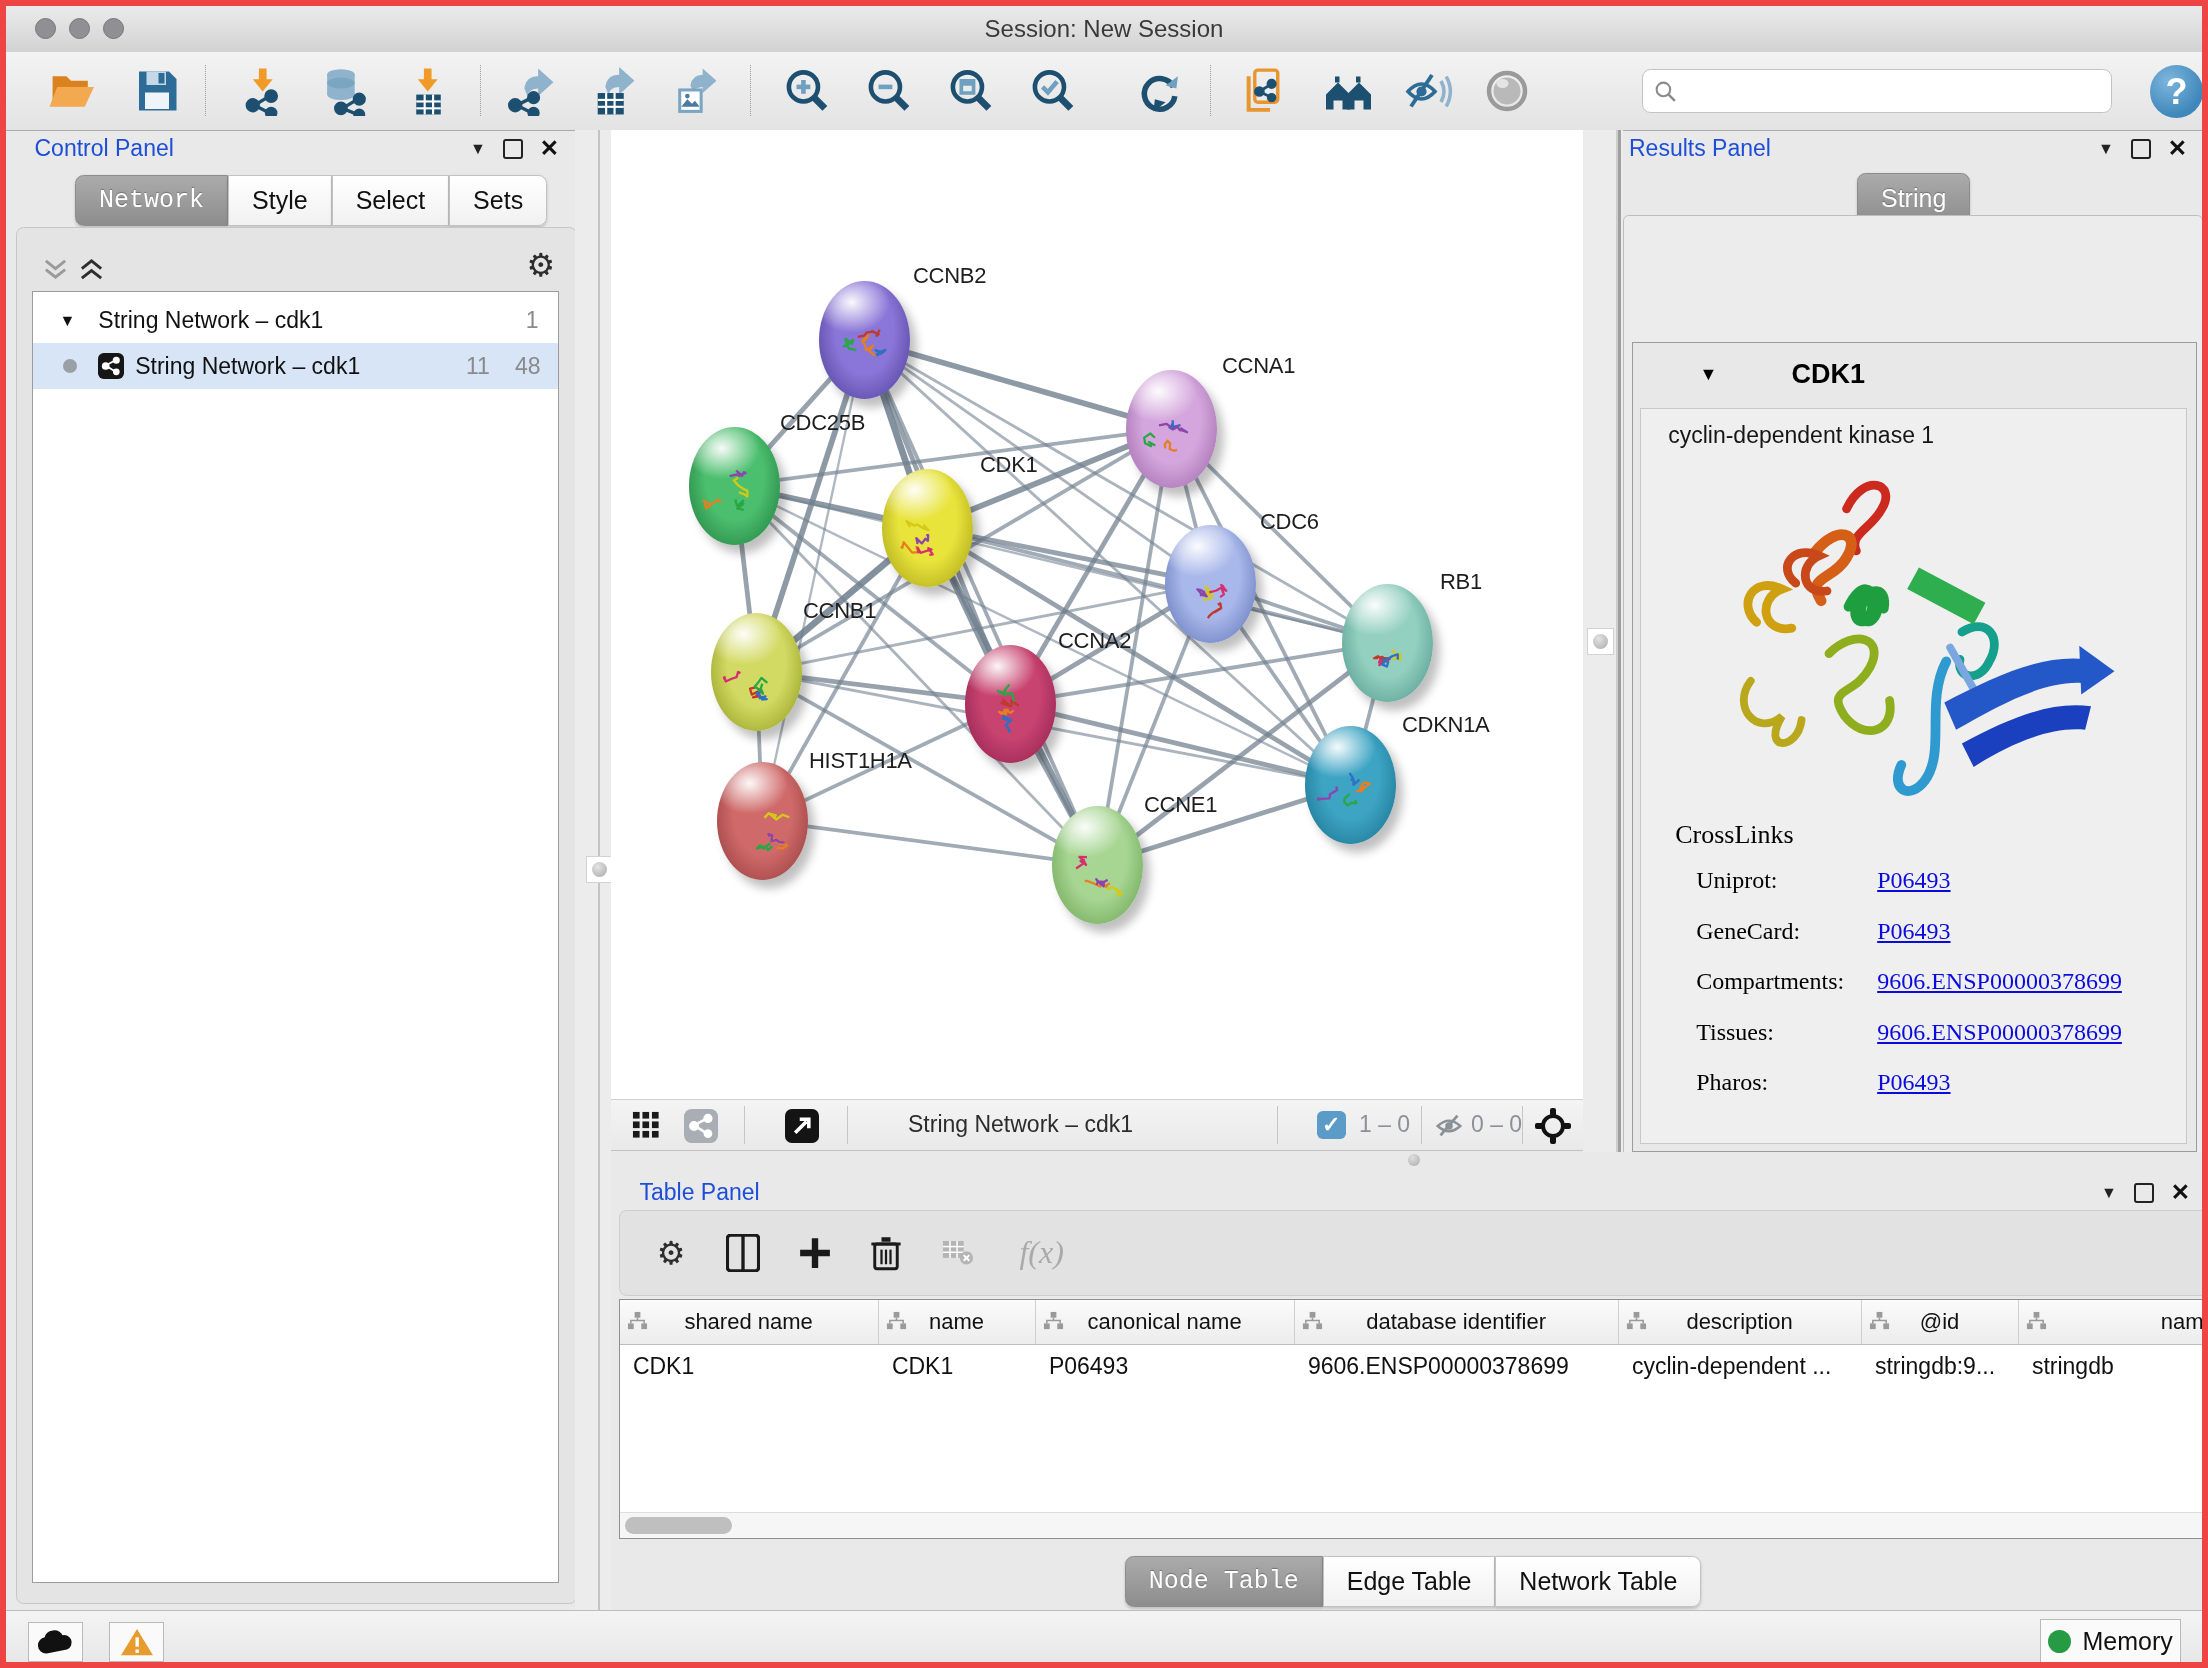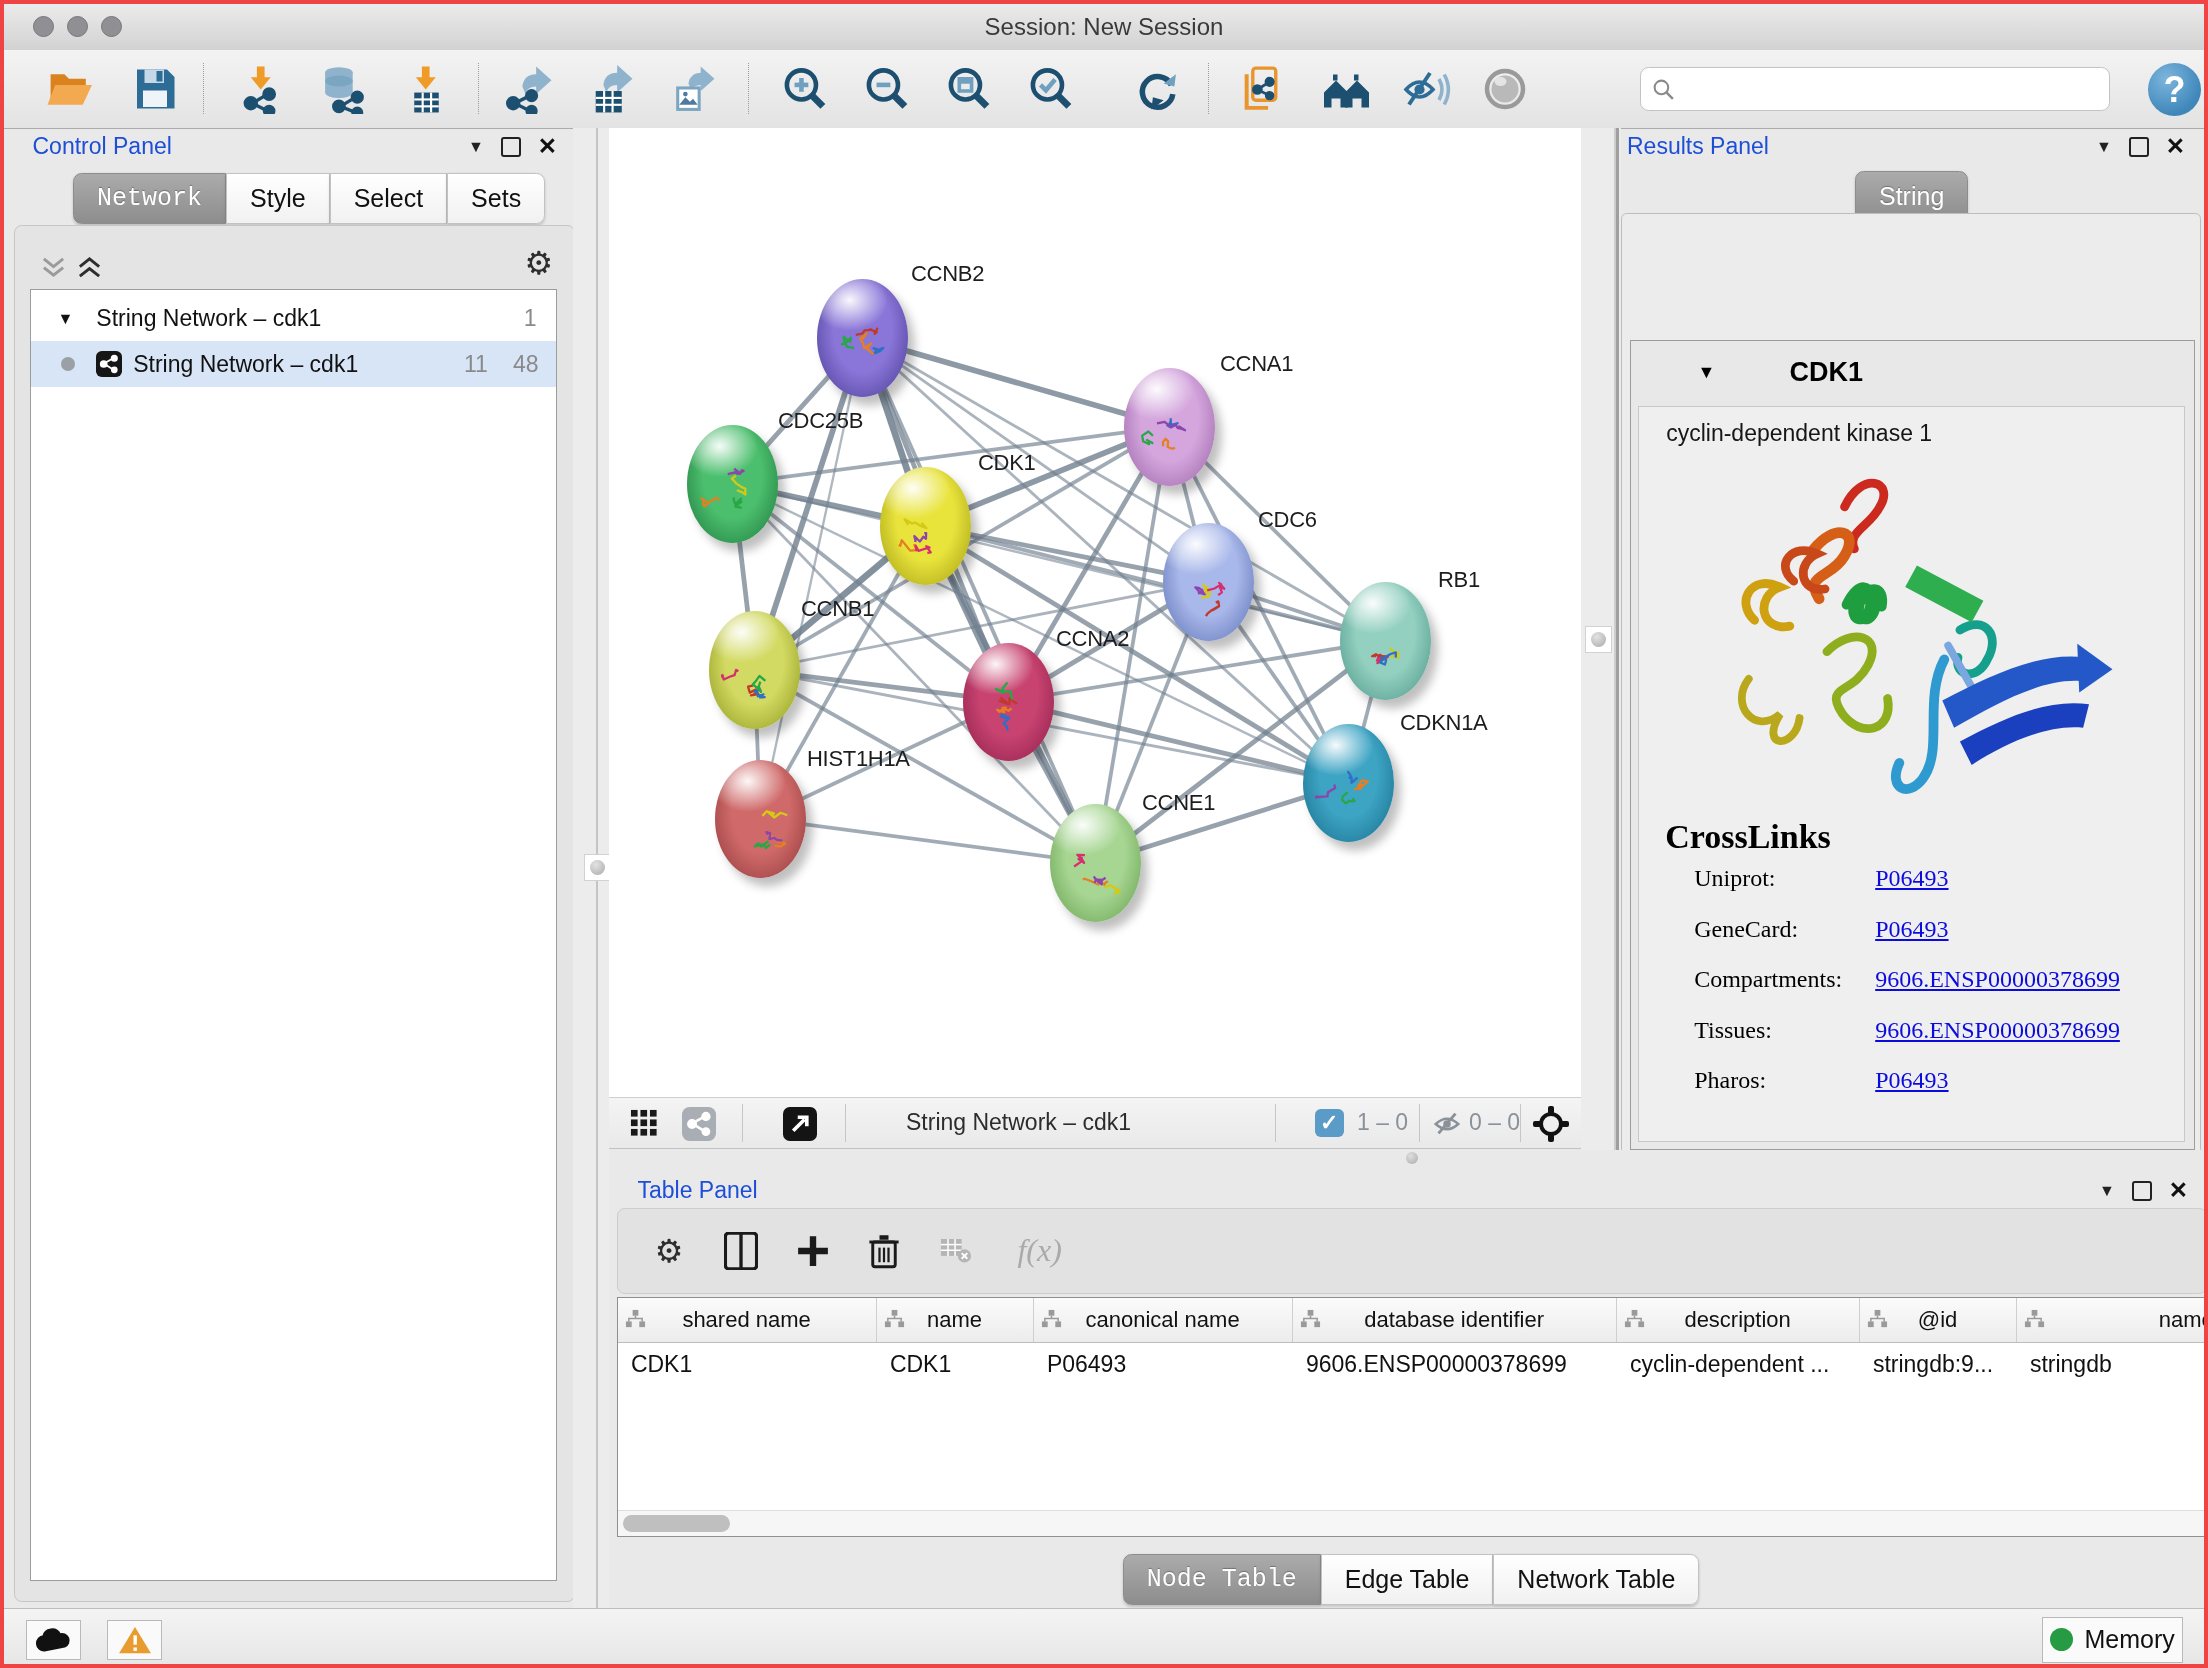--- a/index.html
+++ b/index.html
@@ -1,16 +1,16 @@
 <!DOCTYPE html>
 <html style="font-size:15px"><head>
 <meta charset="utf-8">
 <style>
   html,body{margin:0;padding:0;background:#cfcfcf;font-family:"Liberation Sans",sans-serif;}
-  #app{position:relative;width:2208px;height:1668px;background:#e9e9e9;overflow:hidden;border:4px solid #ef4444;box-sizing:border-box;}
+  #app{position:relative;width:2208px;height:1668px;background:#e9e9e9;overflow:hidden;border:6px solid #ef4444;box-sizing:border-box;}
   
   .titlebar{position:absolute;left:0;top:0;right:0;height:46px;background:linear-gradient(#ebebeb,#d2d2d2);border-bottom:1px solid #a5a5a5;}
   .tl{position:absolute;top:12.4px;width:21px;height:21px;border-radius:50%;background:#8f8f94;border:1px solid #75757a;box-sizing:border-box;}
   .wtitle{position:absolute;left:0;right:0;top:0;height:46px;line-height:46px;text-align:center;font-size:24px;color:#3a3a3a;}
   
   .toolbar{position:absolute;left:0;top:46px;right:0;height:78px;background:linear-gradient(#f3f3f3,#e3e3e3);border-bottom:1px solid #ababab;}
   .tbtn{position:absolute;top:8.6px;width:61px;height:61px;display:flex;align-items:center;justify-content:center;}
   .tsep{position:absolute;top:13.3px;height:51px;width:0;border-left:1.9px dotted #9d9d9d;}
   .search{position:absolute;left:1636px;top:17px;width:470px;height:44px;background:#fff;border:1.9px solid #c3c3c3;border-radius:8.6px;box-sizing:border-box;}
   .search input{position:absolute;left:42px;top:1.9px;width:409px;height:36px;border:0;outline:0;font-size:23px;background:transparent;}
@@ -54,21 +54,21 @@
   .hsplit i{position:absolute;left:797px;top:1.9px;width:12.4px;height:12.4px;border-radius:50%;background:radial-gradient(circle at 38% 32%,#dedede,#ababab);}
   
   .rpane{position:absolute;left:1617px;top:209px;width:578px;height:940px;background:#ececec;border:1px solid #bdbdbd;border-radius:5.7px;}
   .rbox1{position:absolute;left:7.6px;top:28.5px;width:563px;height:91px;border:1.4px solid #9c9c9c;background:#eaeaea;}
   .rbtn{position:absolute;top:25px;height:42px;padding:0 27px;background:linear-gradient(#ffffff,#f2f2f2);border:1px solid #bdbdbd;border-radius:9.5px;font-size:25px;color:#111;display:flex;align-items:center;box-shadow:0 1.9px 1.9px rgba(0,0,0,.12);}
   .rbox2{position:absolute;left:7.6px;top:126px;width:563px;height:808px;border:1.4px solid #9c9c9c;background:#e8e8e8;}
   .rsechdr{position:absolute;left:0;top:0;right:0;height:63px;display:flex;align-items:center;}
   .rinner{position:absolute;left:7.6px;top:65px;width:545px;height:734px;background:#efefef;border:1px solid #c8c8c8;}
   .rdesc{position:absolute;left:27px;top:13.3px;font-size:23px;color:#161616;}
   .serif{font-family:"Liberation Serif",serif;}
-  .xl-title{position:absolute;left:26px;top:411px;font-size:34px;font-weight:bold;color:#000;}
+  .xl-title{position:absolute;left:34px;top:411px;font-size:26px;font-weight:normal;color:#000;}
   .xlrow{position:absolute;left:55px;width:476px;height:50px;font-size:24px;color:#000;}
   .xlrow a{position:absolute;left:181px;color:#0b0bdd;text-decoration:underline;}
   
   .tpanel{position:absolute;left:605px;top:1160px;width:1604px;height:443px;background:#e9e9e9;}
   .ttools{position:absolute;left:7.6px;top:44px;width:1588px;height:84px;background:#e2e2e2;border:1px solid #cdcdcd;border-radius:7.6px;}
   .ttb{position:absolute;top:17px;width:49px;height:49px;display:flex;align-items:center;justify-content:center;}
   .tbl{position:absolute;left:7.6px;top:133px;width:1588px;height:240px;background:#fff;border:1.9px solid #8f8f8f;box-sizing:border-box;overflow:hidden;}
   .thead{position:absolute;left:0;top:0;right:0;height:44px;background:linear-gradient(#fbfbfb,#ececec);border-bottom:1px solid #bdbdbd;display:flex;}
   .th{position:relative;height:44px;border-right:1px solid #cfcfcf;display:flex;align-items:center;justify-content:center;font-size:22px;color:#111;flex:none;box-sizing:border-box;}
   .th svg{position:absolute;left:7.6px;top:11.4px;}

